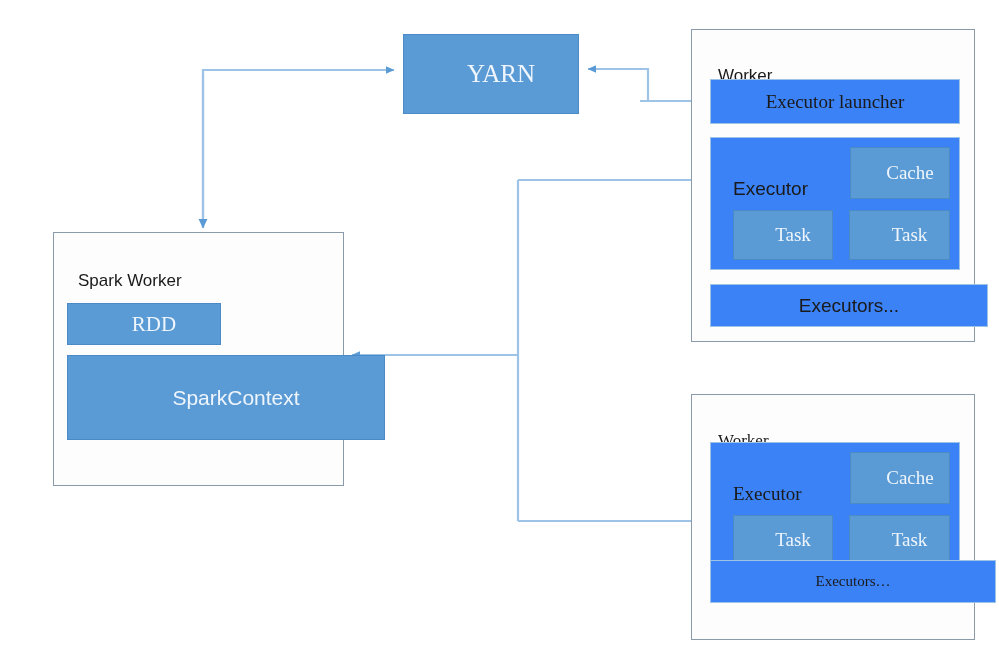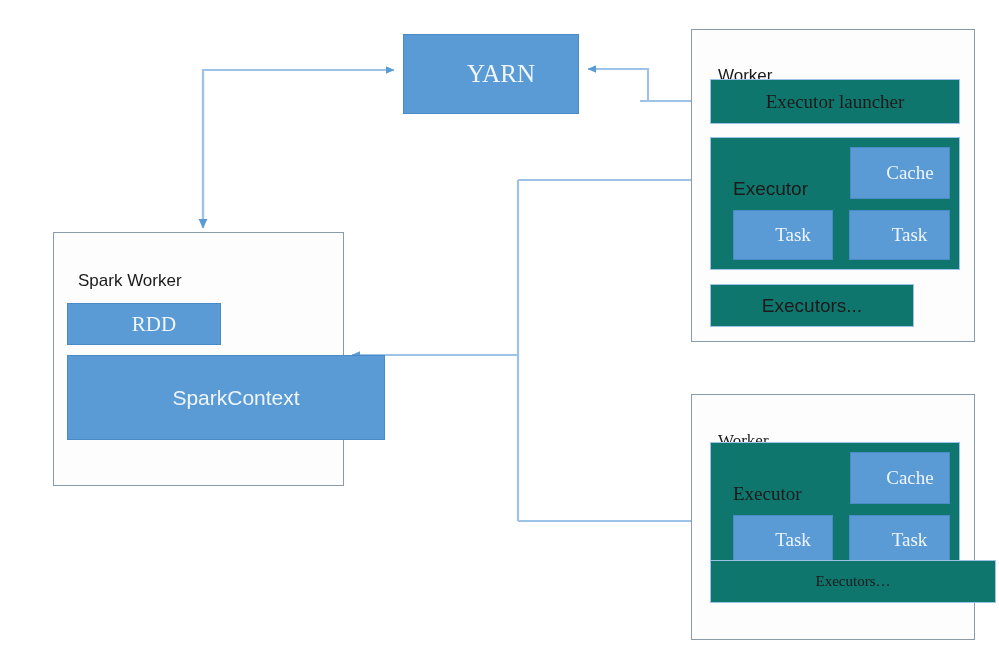--- a/index.html
+++ b/index.html
@@ -31,21 +31,21 @@
   .node {
     position: absolute;
     box-sizing: border-box;
   }
   .outline {
     background: #fdfdfd;
     border: 1px solid #8a9aa8;
     box-shadow: 0 0 0 0px rgba(0,0,0,0);
   }
   .outline-thin {
-    background: #0f766e;
+    background: #3b82f6;
     border: 1px solid #9dc3e6;
   }
   .filled {
     background: #5b9bd5;
     border: 1px solid #4a8bc7;
     padding-left: 20px;
   }
 
   
   .label-serif {
@@ -99,21 +99,21 @@
   #exec-launcher-box {
     left: 710px; top: 79px; width: 250px; height: 45px;
     font-size: 19px;
   }
   #executor1-box { left: 710px; top: 137px; width: 250px; height: 133px; }
   #executor1-title { left: 22px; top: 14px; font-size: 19px; }
   #cache1-box { left: 850px; top: 147px; width: 100px; height: 52px; font-size: 19px; }
   #task1a-box { left: 733px; top: 210px; width: 100px; height: 50px; font-size: 19px; }
   #task1b-box { left: 849px; top: 210px; width: 101px; height: 50px; font-size: 19px; }
   #executors1-box {
-    left: 710px; top: 284px; width: 204px; height: 43px;
+    left: 710px; top: 284px; width: 278px; height: 43px;
     font-size: 19px;
   }
 
   #worker2-box { left: 691px; top: 394px; width: 284px; height: 246px; }
   #worker2-title { left: 26px; top: 10px; font-size: 17px; }
   #executor2-box { left: 710px; top: 442px; width: 250px; height: 133px; }
   #executor2-title { left: 22px; top: 14px; font-size: 19px; }
   #cache2-box { left: 850px; top: 452px; width: 100px; height: 52px; font-size: 19px; }
   #task2a-box { left: 733px; top: 515px; width: 100px; height: 50px; font-size: 19px; }
   #task2b-box { left: 849px; top: 515px; width: 101px; height: 50px; font-size: 19px; }

